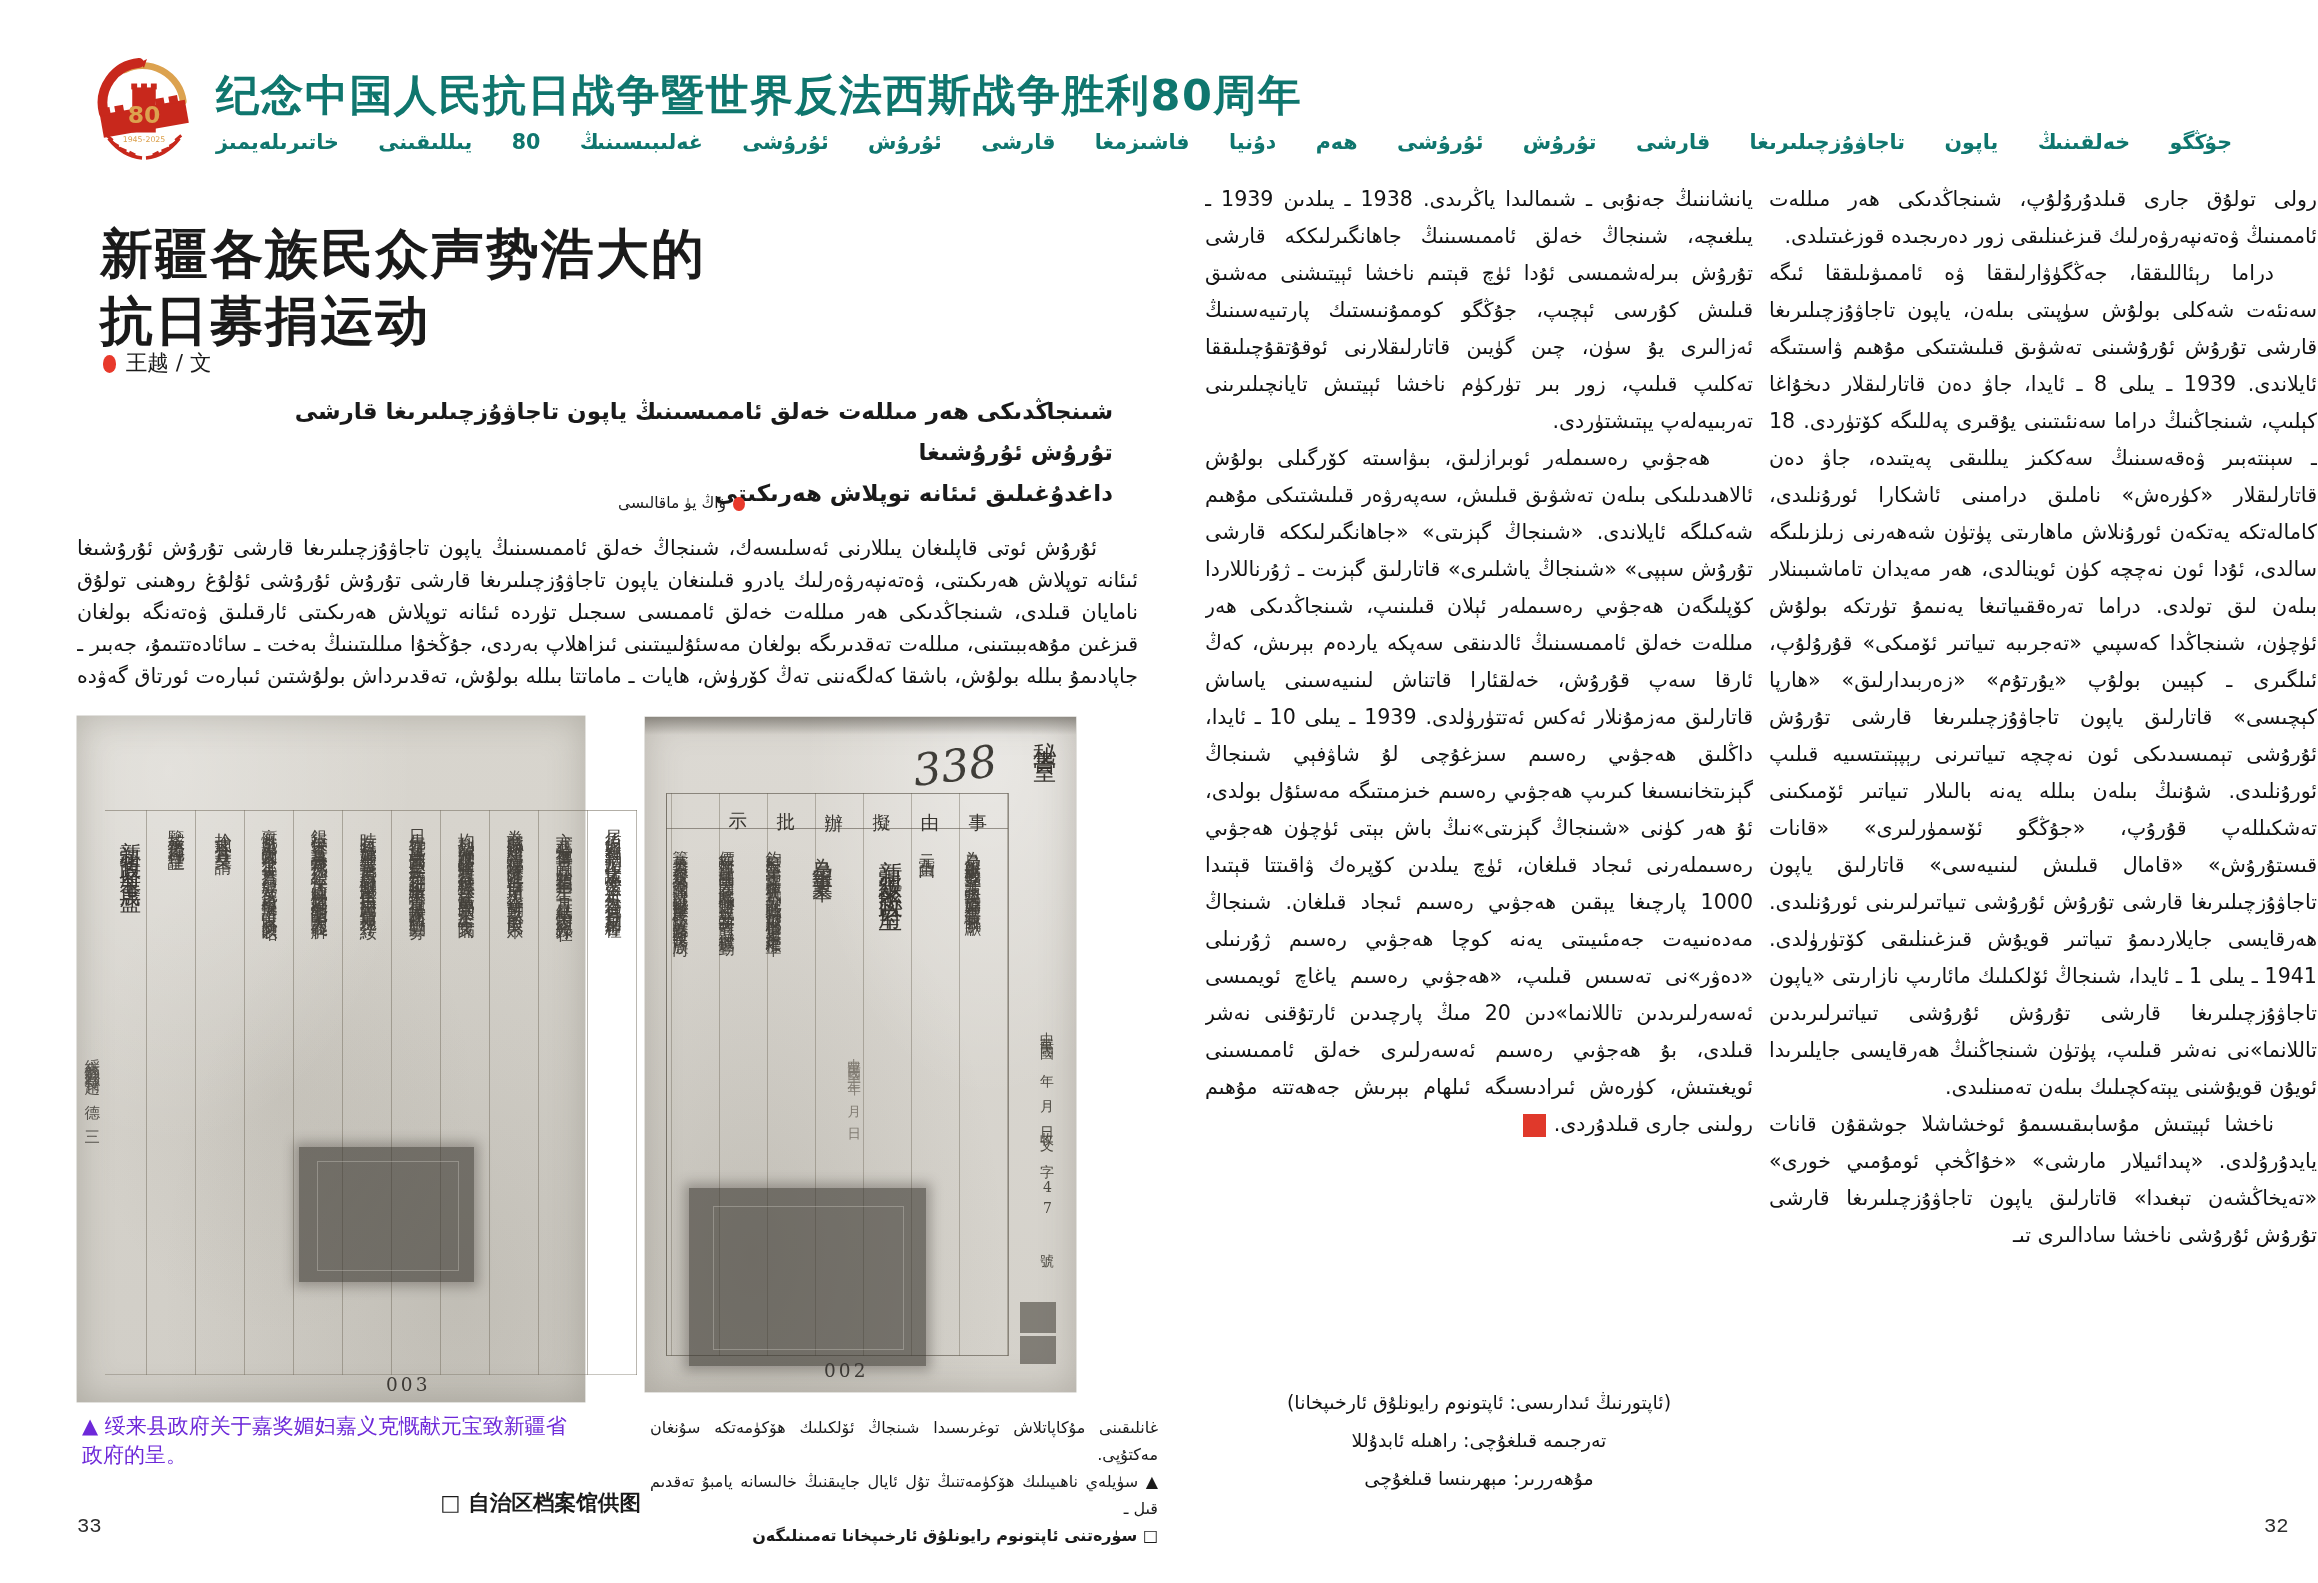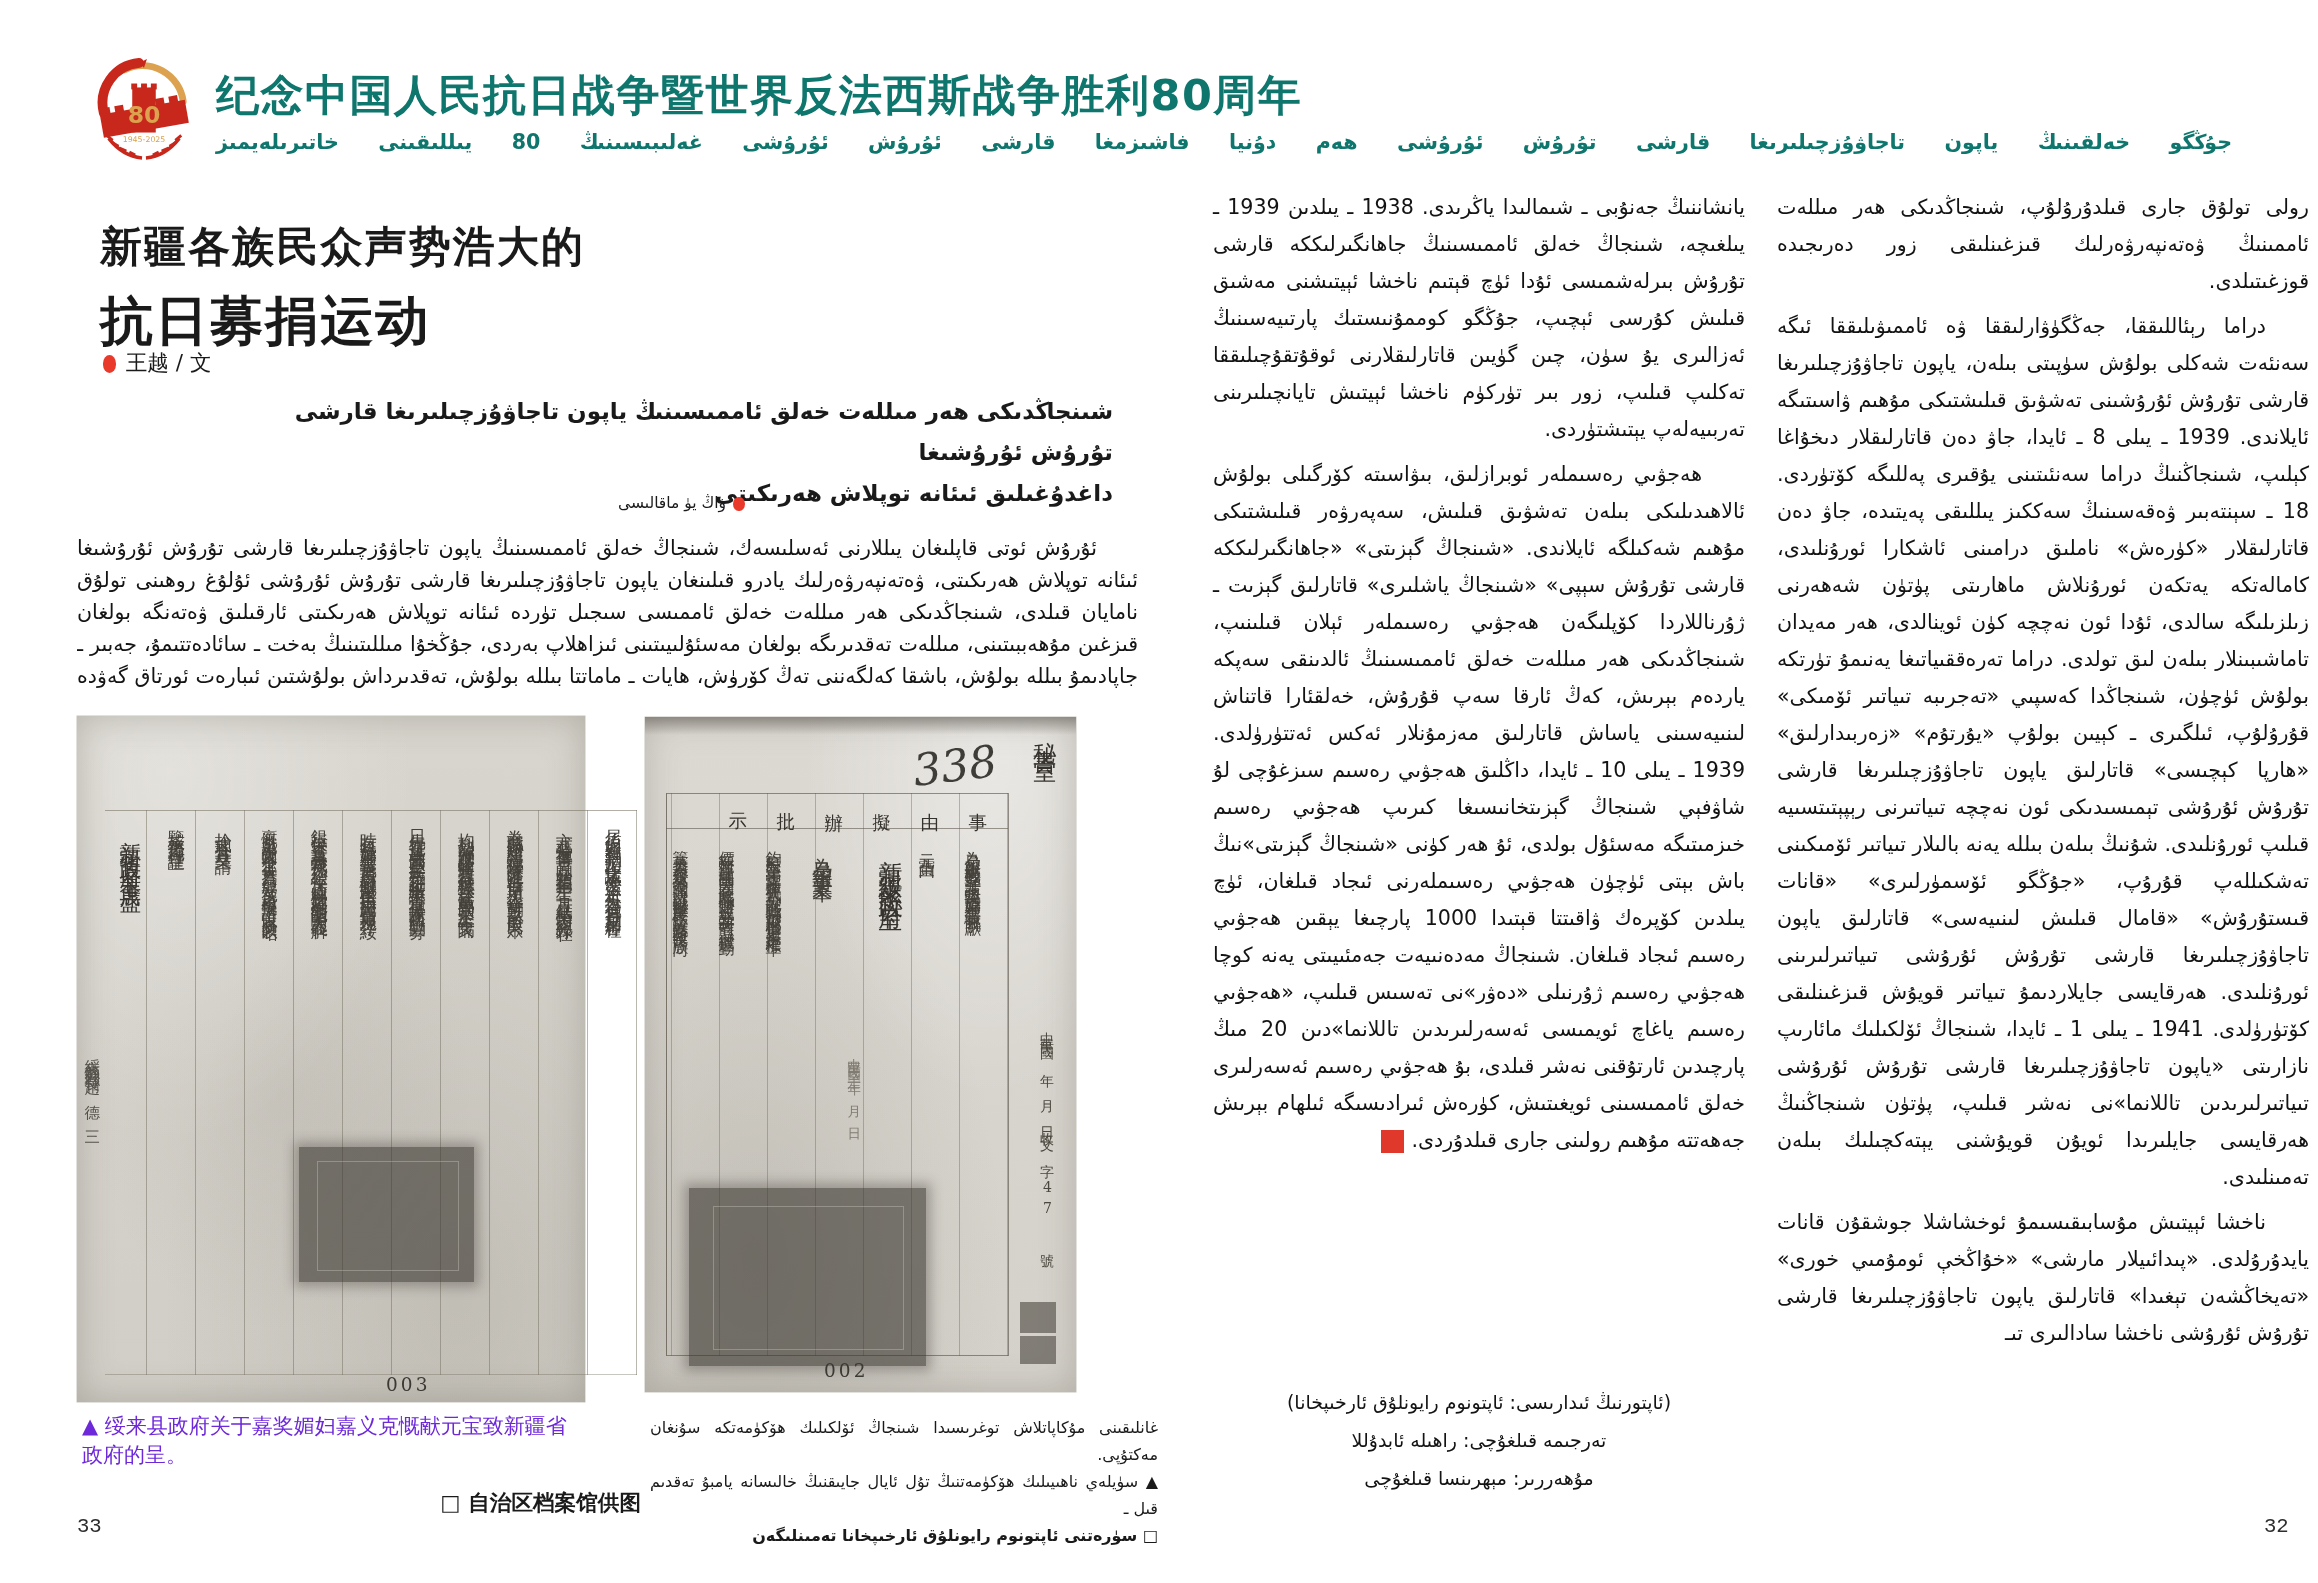--- a/index.html
+++ b/index.html
@@ -46,21 +46,21 @@
     border:1px solid rgba(95,89,78,.65);
     background:repeating-linear-gradient(to left, rgba(118,111,97,.45) 0 1px, transparent 1px 48px);
   }
   .hline-r{position:absolute;left:20.6px;top:111px;width:342px;border-top:1px solid rgba(95,89,78,.6);}
   .seal{position:absolute;background:rgba(56,53,47,.60);box-shadow:0 0 11.3px 5.2px rgba(56,53,47,.35);}
   .seal:after{content:"";position:absolute;left:10%;top:10%;width:80%;height:80%;border:1.5px solid rgba(215,211,202,.35);}
   .stamp{position:absolute;background:rgba(60,57,50,.55);}
   .docnum{position:absolute;font-family:"DejaVu Serif","Liberation Serif",serif;color:#3c3935;letter-spacing:3.1px;}
   .capline{line-height:29px;font-size:21px;color:#6d28d9;}
   .colbody{font-size:20.6px;line-height:37px;text-align:justify;color:#131313;}
-  .colbody p{margin:8px;}
+  .colbody p{margin:0;}
   .ind{text-indent:43px;}
   .credits{text-align:center;font-size:19px;line-height:38px;color:#131313;}
   .pagenum{font-size:20.6px;color:#2e2e2e;font-family:Liberation Mono, monospace;}
 </style>
 </head>
 <body>
 
 <div class="abs" style="left:0;top:0;width:2319px;height:175px;">
   <svg class="abs" style="left:95px;top:56px;" width="98" height="106" viewBox="0 0 100 108">
     <path d="M30 14 A42 42 0 0 1 90 46" stroke="#dca24f" stroke-width="7" fill="none" stroke-linecap="round"></path>
@@ -85,21 +85,21 @@
     <path d="M86 84 q-14 18 -34 20" stroke="#c8281c" stroke-width="3.5" fill="none"></path>
     <path d="M18 86 l-6 -5 M24 92 l-7 -4 M32 97 l-7 -3 M41 101 l-6 -3" stroke="#c8281c" stroke-width="3" fill="none"></path>
     <path d="M82 86 l6 -5 M76 92 l7 -4 M68 97 l7 -3 M59 101 l6 -3" stroke="#c8281c" stroke-width="3" fill="none"></path>
   </svg>
   <div class="abs cn red" style="left:216px;top:67px;width:876px;font-size:43px;font-weight:bold;letter-spacing:1.5px;white-space:nowrap;">纪念中国人民抗日战争暨世界反法西斯战争胜利80周年</div>
   <div class="abs uy red" style="left:216px;top:130px;width:2016px;font-size:20.6px;font-weight:bold;text-align:justify;text-align-last:justify;white-space:nowrap;">جۇڭگو خەلقىنىڭ ياپون تاجاۋۇزچىلىرىغا قارشى تۇرۇش ئۇرۇشى ھەم دۇنيا فاشىزمغا قارشى ئۇرۇش ئۇرۇشى غەلىبىسىنىڭ 80 يىللىقىنى خاتىرىلەيمىز</div>
 </div>
 
 <div class="abs" style="left:0;top:175px;width:1164px;height:1409px;">
 
-  <div class="abs cn" style="left:100px;top:44px;font-size:42px;font-weight:900;letter-spacing:2.1px;white-space:nowrap;">新疆各族民众声势浩大的</div>
+  <div class="abs cn" style="left:100px;top:44px;font-size:53px;font-weight:900;letter-spacing:2.1px;white-space:nowrap;">新疆各族民众声势浩大的</div>
   <div class="abs cn" style="left:100px;top:111px;font-size:53px;font-weight:900;letter-spacing:2.1px;white-space:nowrap;">抗日募捐运动</div>
 
   <div class="abs" style="left:103px;top:173px;font-size:21.6px;">
     <span class="dot"></span><span class="cn">王越 / 文</span>
   </div>
 
   <div class="abs uy" style="left:289px;top:216px;width:824px;font-size:23px;font-weight:bold;line-height:41px;text-align:right;">
     <div>شىنجاڭدىكى ھەر مىللەت خەلق ئاممىسىنىڭ ياپون تاجاۋۇزچىلىرىغا قارشى تۇرۇش ئۇرۇشىغا</div>
     <div>داغدۇغىلىق ئىئانە توپلاش ھەرىكىتى</div>
   </div>

